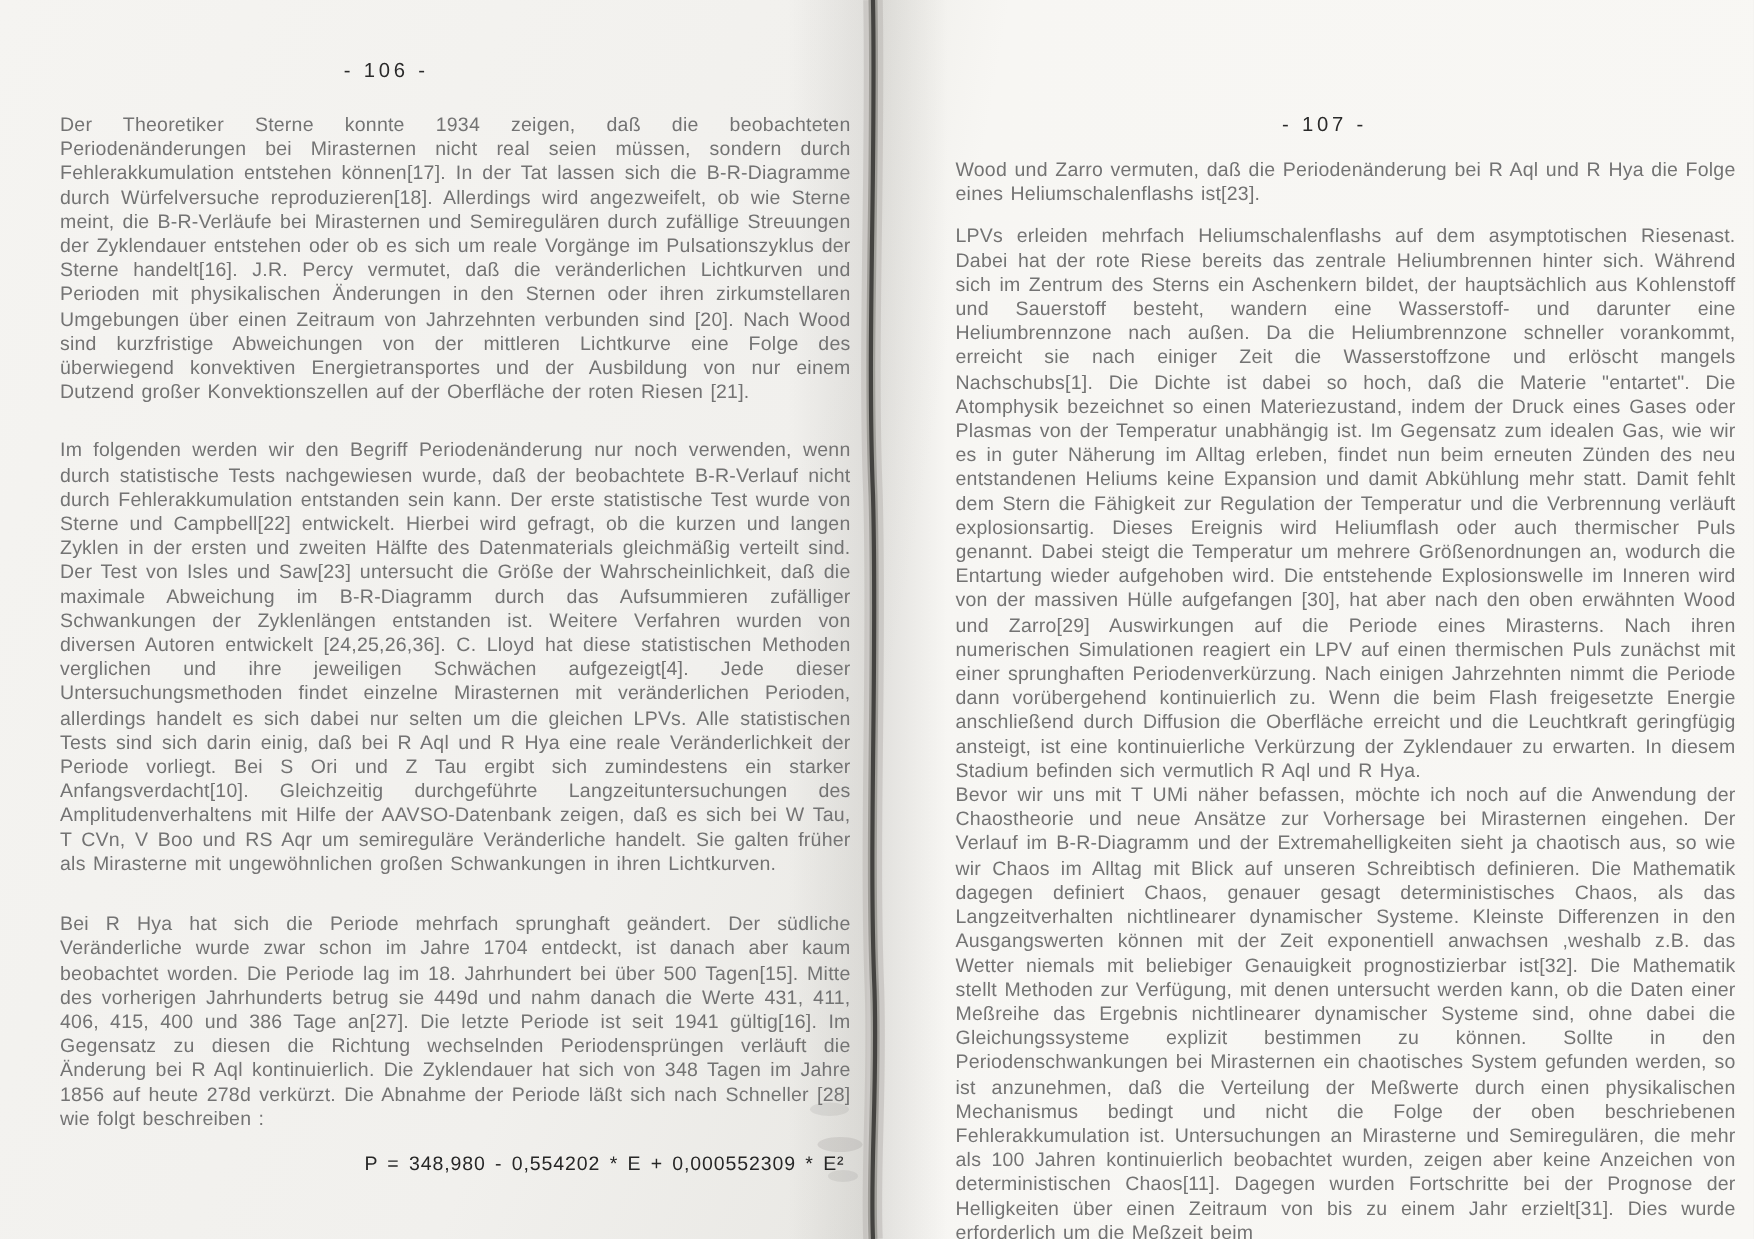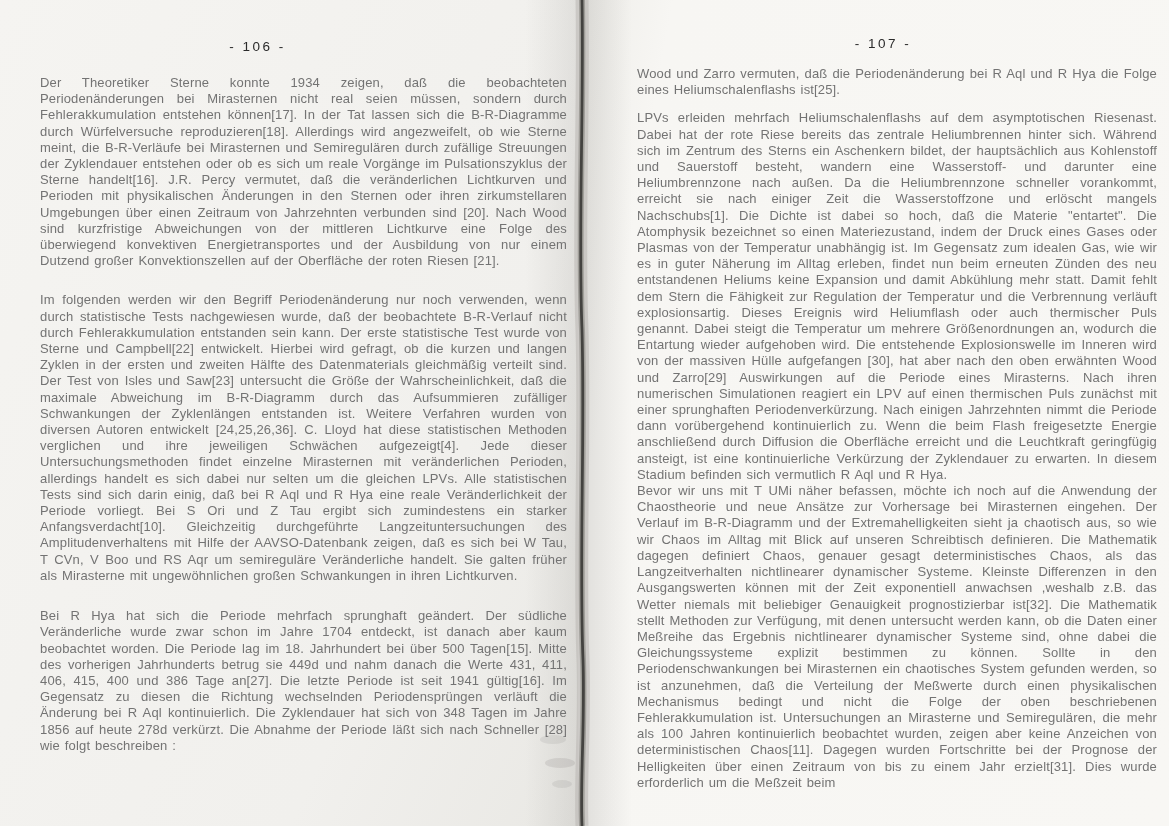--- a/index.html
+++ b/index.html
@@ -31,21 +31,21 @@
 
   .page{position:absolute;color:#1c1c1c;}
   .page.left{left:40px;top:39px;width:527px;}
   .page.right{left:637px;top:36px;width:520px;}
 
   .page-num{
     font-size:13.5px;letter-spacing:2.5px;text-align:center;
     color:#2a2a2a;
   }
   .page.left .page-num{transform:translateX(-46px);margin-bottom:21px;}
-  .page.right .page-num{transform:translateX(-14px);margin-bottom:15px;}
+  .page.right .page-num{transform:translateX(-14px);margin-bottom:15px;margin-top:39px;}
 
   p.para{
     margin:0;
     font-size:13px;line-height:16.2px;
     text-align:justify;
     letter-spacing:0.15px;word-spacing:1.1px;
     color:#737373;
     hyphens:auto;-webkit-hyphens:auto;
   }
   .page.left p.p1{margin-bottom:23px;}
@@ -79,25 +79,26 @@
     <path d="M22,0 C24,110 18,230 22,330 C25,440 19,560 23,660 C25,725 20,780 22,826" fill="none" stroke="#b9b7b2" stroke-width="13" stroke-opacity="0.55"></path>
     <path d="M22,0 C24,110 18,230 22,330 C25,440 19,560 23,660 C25,725 20,780 22,826" fill="none" stroke="#8d8b86" stroke-width="6" stroke-opacity="0.7"></path>
     <path d="M22,0 C24,110 18,230 22,330 C25,440 19,560 23,660 C25,725 20,780 22,826" fill="none" stroke="#3a3936" stroke-width="2.8" stroke-opacity="0.9"></path>
   </svg>
 
   <div class="page left">
     <div class="page-num">- 106 -</div>
     <p class="para p1">Der Theoretiker Sterne konnte 1934 zeigen, daß die beobachteten Periodenänderungen bei Mirasternen nicht real seien müssen, sondern durch Fehlerakkumulation entstehen können[17]. In der Tat lassen sich die B-R-Diagramme durch Würfelversuche reproduzieren[18]. Allerdings wird angezweifelt, ob wie Sterne meint, die B-R-Verläufe bei Mirasternen und Semiregulären durch zufällige Streuungen der Zyklendauer entstehen oder ob es sich um reale Vorgänge im Pulsationszyklus der Sterne handelt[16]. J.R. Percy vermutet, daß die veränderlichen Lichtkurven und Perioden mit physikalischen Änderungen in den Sternen oder ihren zirkumstellaren Umgebungen über einen Zeitraum von Jahrzehnten verbunden sind [20]. Nach Wood sind kurzfristige Abweichungen von der mittleren Lichtkurve eine Folge des überwiegend konvektiven Energietransportes und der Ausbildung von nur einem Dutzend großer Konvektionszellen auf der Oberfläche der roten Riesen [21].</p>
     <p class="para p2">Im folgenden werden wir den Begriff Periodenänderung nur noch verwenden, wenn durch statistische Tests nachgewiesen wurde, daß der beobachtete B-R-Verlauf nicht durch Fehlerakkumulation entstanden sein kann. Der erste statistische Test wurde von Sterne und Campbell[22] entwickelt. Hierbei wird gefragt, ob die kurzen und langen Zyklen in der ersten und zweiten Hälfte des Datenmaterials gleichmäßig verteilt sind. Der Test von Isles und Saw[23] untersucht die Größe der Wahrscheinlichkeit, daß die maximale Abweichung im B-R-Diagramm durch das Aufsummieren zufälliger Schwankungen der Zyklenlängen entstanden ist. Weitere Verfahren wurden von diversen Autoren entwickelt [24,25,26,36]. C. Lloyd hat diese statistischen Methoden verglichen und ihre jeweiligen Schwächen aufgezeigt[4]. Jede dieser Untersuchungsmethoden findet einzelne Mirasternen mit veränderlichen Perioden, allerdings handelt es sich dabei nur selten um die gleichen LPVs. Alle statistischen Tests sind sich darin einig, daß bei R Aql und R Hya eine reale Veränderlichkeit der Periode vorliegt. Bei S Ori und Z Tau ergibt sich zumindestens ein starker Anfangsverdacht[10]. Gleichzeitig durchgeführte Langzeituntersuchungen des Amplitudenverhaltens mit Hilfe der AAVSO-Datenbank zeigen, daß es sich bei W Tau, T CVn, V Boo und RS Aqr um semireguläre Veränderliche handelt. Sie galten früher als Mirasterne mit ungewöhnlichen großen Schwankungen in ihren Lichtkurven.</p>
     <p class="para p3">Bei R Hya hat sich die Periode mehrfach sprunghaft geändert. Der südliche Veränderliche wurde zwar schon im Jahre 1704 entdeckt, ist danach aber kaum beobachtet worden. Die Periode lag im 18. Jahrhundert bei über 500 Tagen[15]. Mitte des vorherigen Jahrhunderts betrug sie 449d und nahm danach die Werte 431, 411, 406, 415, 400 und 386 Tage an[27]. Die letzte Periode ist seit 1941 gültig[16]. Im Gegensatz zu diesen die Richtung wechselnden Periodensprüngen verläuft die Änderung bei R Aql kontinuierlich. Die Zyklendauer hat sich von 348 Tagen im Jahre 1856 auf heute 278d verkürzt. Die Abnahme der Periode läßt sich nach Schneller [28] wie folgt beschreiben :</p>
+    <div class="formula">P = 348,980 - 0,554202 * E + 0,000552309 * E²</div>
   </div>
 
   <div class="page right">
     <div class="page-num">- 107 -</div>
-    <p class="para p1">Wood und Zarro vermuten, daß die Periodenänderung bei R Aql und R Hya die Folge eines Heliumschalenflashs ist[25].</p>
+    <p class="para p1">Wood und Zarro vermuten, daß die Periodenänderung bei R Aql und R Hya die Folge eines Heliumschalenflashs ist[23].</p>
     <p class="para p2">LPVs erleiden mehrfach Heliumschalenflashs auf dem asymptotischen Riesenast. Dabei hat der rote Riese bereits das zentrale Heliumbrennen hinter sich. Während sich im Zentrum des Sterns ein Aschenkern bildet, der hauptsächlich aus Kohlenstoff und Sauerstoff besteht, wandern eine Wasserstoff- und darunter eine Heliumbrennzone nach außen. Da die Heliumbrennzone schneller vorankommt, erreicht sie nach einiger Zeit die Wasserstoffzone und erlöscht mangels Nachschubs[1]. Die Dichte ist dabei so hoch, daß die Materie "entartet". Die Atomphysik bezeichnet so einen Materiezustand, indem der Druck eines Gases oder Plasmas von der Temperatur unabhängig ist. Im Gegensatz zum idealen Gas, wie wir es in guter Näherung im Alltag erleben, findet nun beim erneuten Zünden des neu entstandenen Heliums keine Expansion und damit Abkühlung mehr statt. Damit fehlt dem Stern die Fähigkeit zur Regulation der Temperatur und die Verbrennung verläuft explosionsartig. Dieses Ereignis wird Heliumflash oder auch thermischer Puls genannt. Dabei steigt die Temperatur um mehrere Größenordnungen an, wodurch die Entartung wieder aufgehoben wird. Die entstehende Explosionswelle im Inneren wird von der massiven Hülle aufgefangen [30], hat aber nach den oben erwähnten Wood und Zarro[29] Auswirkungen auf die Periode eines Mirasterns. Nach ihren numerischen Simulationen reagiert ein LPV auf einen thermischen Puls zunächst mit einer sprunghaften Periodenverkürzung. Nach einigen Jahrzehnten nimmt die Periode dann vorübergehend kontinuierlich zu. Wenn die beim Flash freigesetzte Energie anschließend durch Diffusion die Oberfläche erreicht und die Leuchtkraft geringfügig ansteigt, ist eine kontinuierliche Verkürzung der Zyklendauer zu erwarten. In diesem Stadium befinden sich vermutlich R Aql und R Hya.</p>
     <p class="para p3">Bevor wir uns mit T UMi näher befassen, möchte ich noch auf die Anwendung der Chaostheorie und neue Ansätze zur Vorhersage bei Mirasternen eingehen. Der Verlauf im B-R-Diagramm und der Extremahelligkeiten sieht ja chaotisch aus, so wie wir Chaos im Alltag mit Blick auf unseren Schreibtisch definieren. Die Mathematik dagegen definiert Chaos, genauer gesagt deterministisches Chaos, als das Langzeitverhalten nichtlinearer dynamischer Systeme. Kleinste Differenzen in den Ausgangswerten können mit der Zeit exponentiell anwachsen ,weshalb z.B. das Wetter niemals mit beliebiger Genauigkeit prognostizierbar ist[32]. Die Mathematik stellt Methoden zur Verfügung, mit denen untersucht werden kann, ob die Daten einer Meßreihe das Ergebnis nichtlinearer dynamischer Systeme sind, ohne dabei die Gleichungssysteme explizit bestimmen zu können. Sollte in den Periodenschwankungen bei Mirasternen ein chaotisches System gefunden werden, so ist anzunehmen, daß die Verteilung der Meßwerte durch einen physikalischen Mechanismus bedingt und nicht die Folge der oben beschriebenen Fehlerakkumulation ist. Untersuchungen an Mirasterne und Semiregulären, die mehr als 100 Jahren kontinuierlich beobachtet wurden, zeigen aber keine Anzeichen von deterministischen Chaos[11]. Dagegen wurden Fortschritte bei der Prognose der Helligkeiten über einen Zeitraum von bis zu einem Jahr erzielt[31]. Dies wurde erforderlich um die Meßzeit beim</p>
   </div>
 
   <div class="smudge s1"></div>
   <div class="smudge s2"></div>
   <div class="smudge s3"></div>
 
 </div>
 

